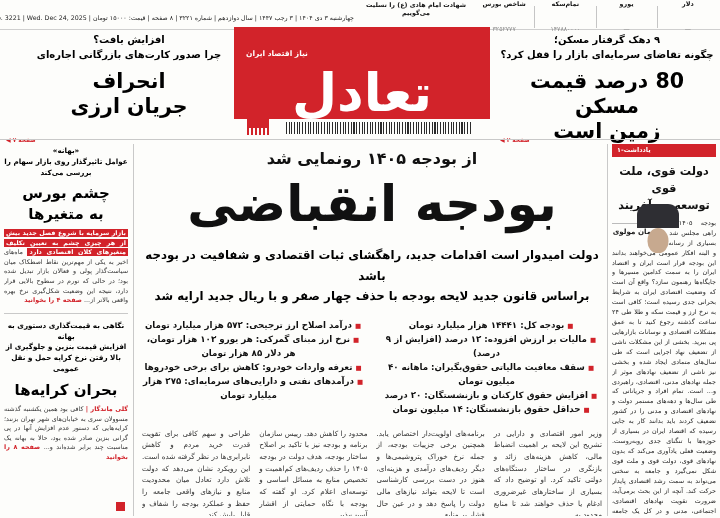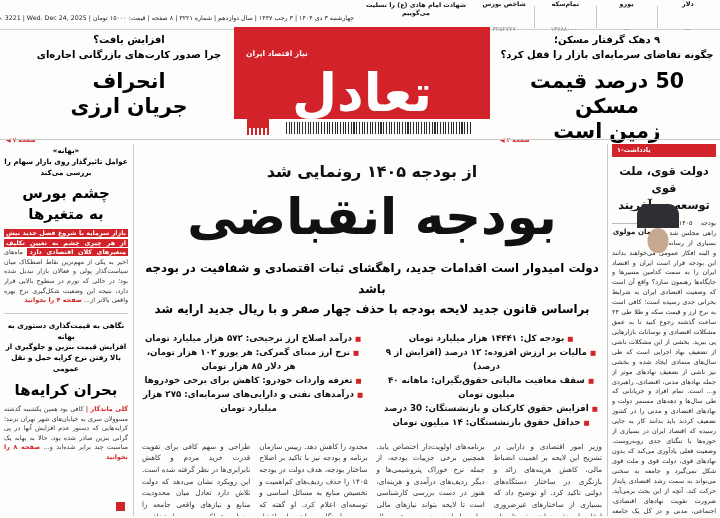--- a/index.html
+++ b/index.html
@@ -42,21 +42,21 @@
   .hl-kicker{font-size:10px; font-weight:bold; line-height:1.45; color:#000;}
   .hl-title{font-size:20.5px; font-weight:bold; line-height:1.22; margin-top:7px; color:#000;}
   .pgmark{position:absolute; bottom:-10px; left:2px; font-size:5.8px; font-weight:bold; color:var(--red);
     direction:rtl; display:flex; gap:2px; align-items:center;}
   .tri{font-size:6px; line-height:1;}
   .hdiv{position:absolute; left:0; top:139px; width:720px; height:1px; background:var(--rule);}
   .vr{position:absolute; top:144px; width:1px; height:372px; background:var(--rule);}
   .vr1{left:133px;} .vr2{left:607px;}
   
   .lead{position:absolute; left:142px; top:144px; width:460px; height:372px; overflow:hidden; text-align:center;}
-  .lead-kicker{font-size:16px; font-weight:bold; margin-top:18px;}
+  .lead-kicker{font-size:16px; font-weight:bold; margin-top:5px;}
   .lead-title{font-size:50px; font-weight:bold; line-height:1.3; margin-top:4px;}
   .lead-deck{font-size:11.8px; font-weight:bold; line-height:1.75; margin-top:8px; color:#000;}
   .bullets{display:flex; direction:rtl; gap:16px; margin-top:11px; text-align:right;}
   .bcol{flex:1;text-align:center;}
   .bullet{font-size:8.7px; font-weight:bold; color:#111; line-height:1.62; padding-right:9px; text-indent:-9px;}
   .sq{color:var(--red); font-size:6.5px; margin-left:3px;}
   .bodycols{display:flex; direction:rtl; gap:9px; margin-top:11px; text-align:justify;}
   .bodycol{flex:1; font-size:7.2px; line-height:1.62; color:var(--gray);}
   
   .note{position:absolute; left:612px; top:144px; width:104px; height:372px; overflow:hidden;}
@@ -120,21 +120,21 @@
   </div>
   <div class="logo-ribbon"></div>
   <div class="barcode"></div>
 
   <div class="hl-block hl-right">
     <div class="hl-kicker">
       <div>۹ دهک گرفتار مسکن؛</div>
       <div>چگونه تقاضای سرمایه‌ای بازار را قفل کرد؟</div>
     </div>
     <div class="hl-title">
-      <div>50 درصد قیمت مسکن</div>
+      <div>80 درصد قیمت مسکن</div>
       <div>زمین است</div>
     </div>
     <div class="pgmark">
       <span>صفحه ۲</span>
       <span class="tri">◀</span>
     </div>
   </div>
 
   <div class="hl-block hl-left">
     <div class="hl-kicker">
@@ -160,21 +160,21 @@
     <div class="lead-title">بودجه انقباضی</div>
     <div class="lead-deck">
       <div>دولت امیدوار است اقدامات جدید، راهگشای ثبات اقتصادی و شفافیت در بودجه باشد</div>
       <div>براساس قانون جدید لایحه بودجه با حذف چهار صفر و با ریال جدید ارایه شد</div>
     </div>
     <div class="bullets">
       <div class="bcol">
         <div class="bullet"><span class="sq">■</span><span>بودجه کل: ۱۴۴۴۱ هزار میلیارد تومان</span></div>
         <div class="bullet"><span class="sq">■</span><span>مالیات بر ارزش افزوده: ۱۲ درصد (افزایش از ۹ درصد)</span></div>
         <div class="bullet"><span class="sq">■</span><span>سقف معافیت مالیاتی حقوق‌بگیران: ماهانه ۴۰ میلیون تومان</span></div>
-        <div class="bullet"><span class="sq">■</span><span>افزایش حقوق کارکنان و بازنشستگان: 30 درصد</span></div>
+        <div class="bullet"><span class="sq">■</span><span>افزایش حقوق کارکنان و بازنشستگان: ۲۰ درصد</span></div>
         <div class="bullet"><span class="sq">■</span><span>حداقل حقوق بازنشستگان: ۱۴ میلیون تومان</span></div>
       </div>
       <div class="bcol">
         <div class="bullet"><span class="sq">■</span><span>درآمد اصلاح ارز ترجیحی: ۵۷۲ هزار میلیارد تومان</span></div>
         <div class="bullet"><span class="sq">■</span><span>نرخ ارز مبنای گمرکی: هر یورو ۱۰۳ هزار تومان، هر دلار ۸۵ هزار تومان</span></div>
         <div class="bullet"><span class="sq">■</span><span>تعرفه واردات خودرو: کاهش برای برخی خودروها</span></div>
         <div class="bullet"><span class="sq">■</span><span>درآمدهای نفتی و دارایی‌های سرمایه‌ای: ۲۷۵ هزار میلیارد تومان</span></div>
       </div>
     </div>
     <div class="bodycols">

